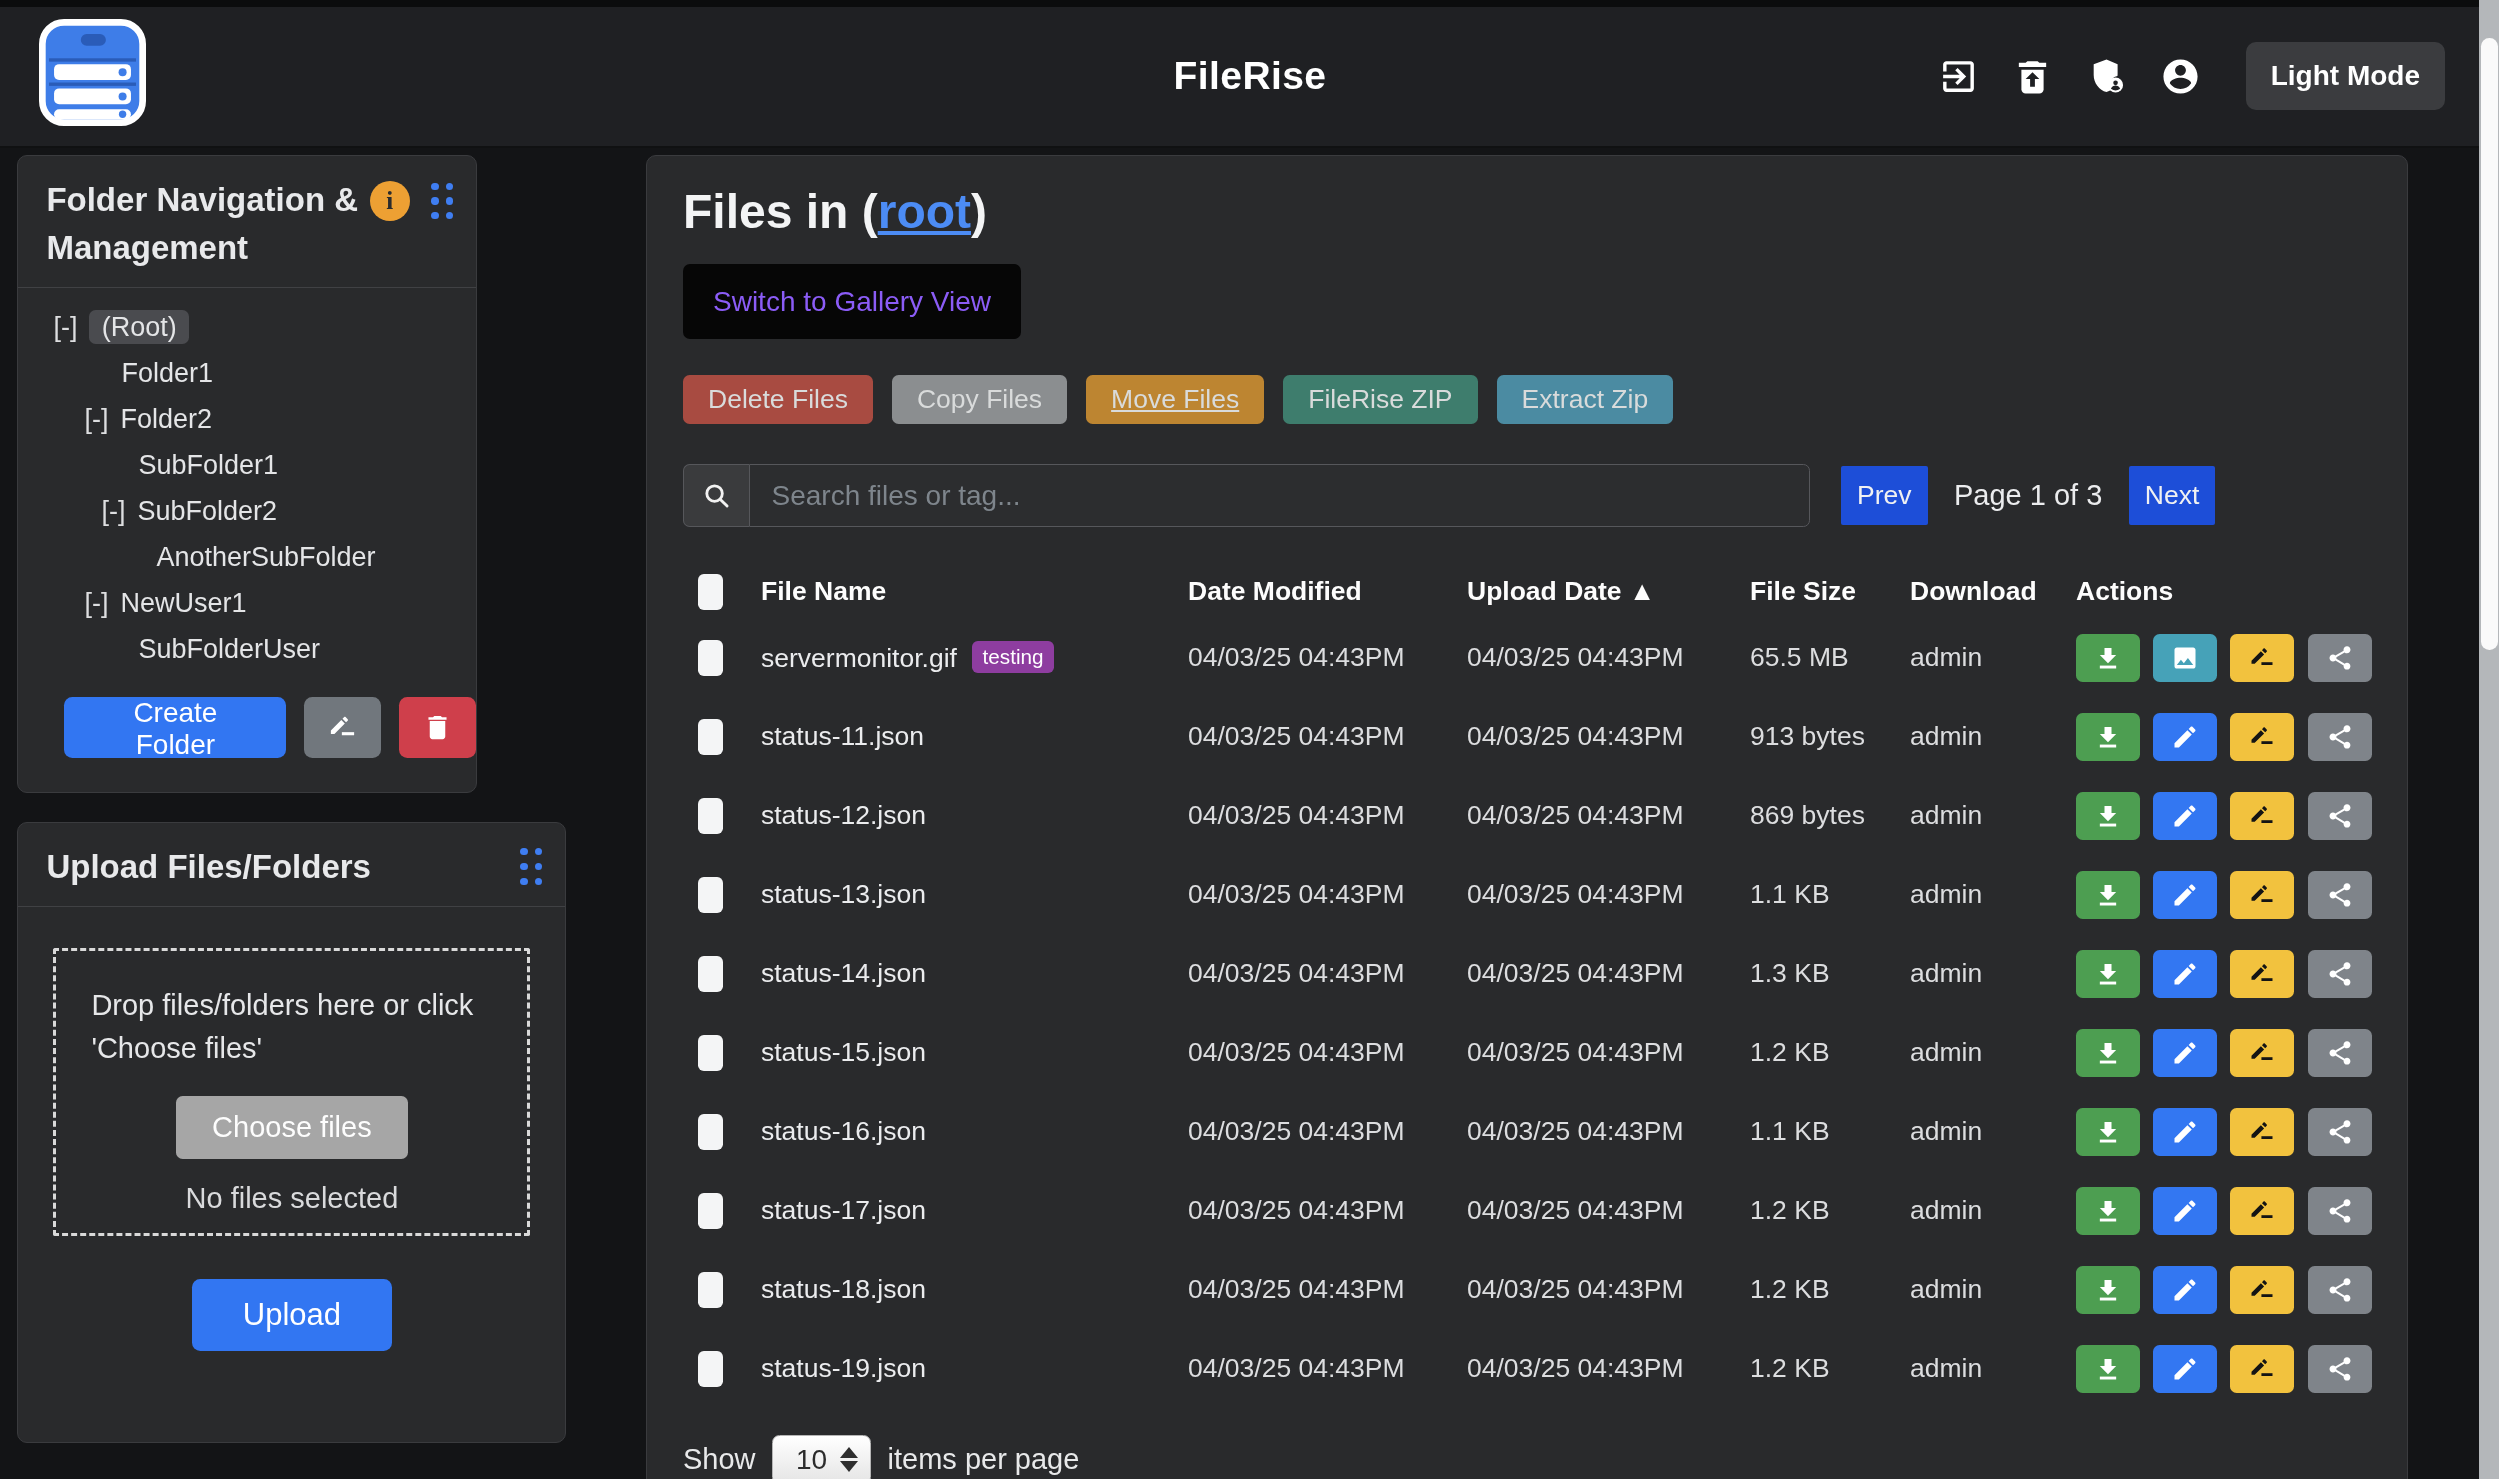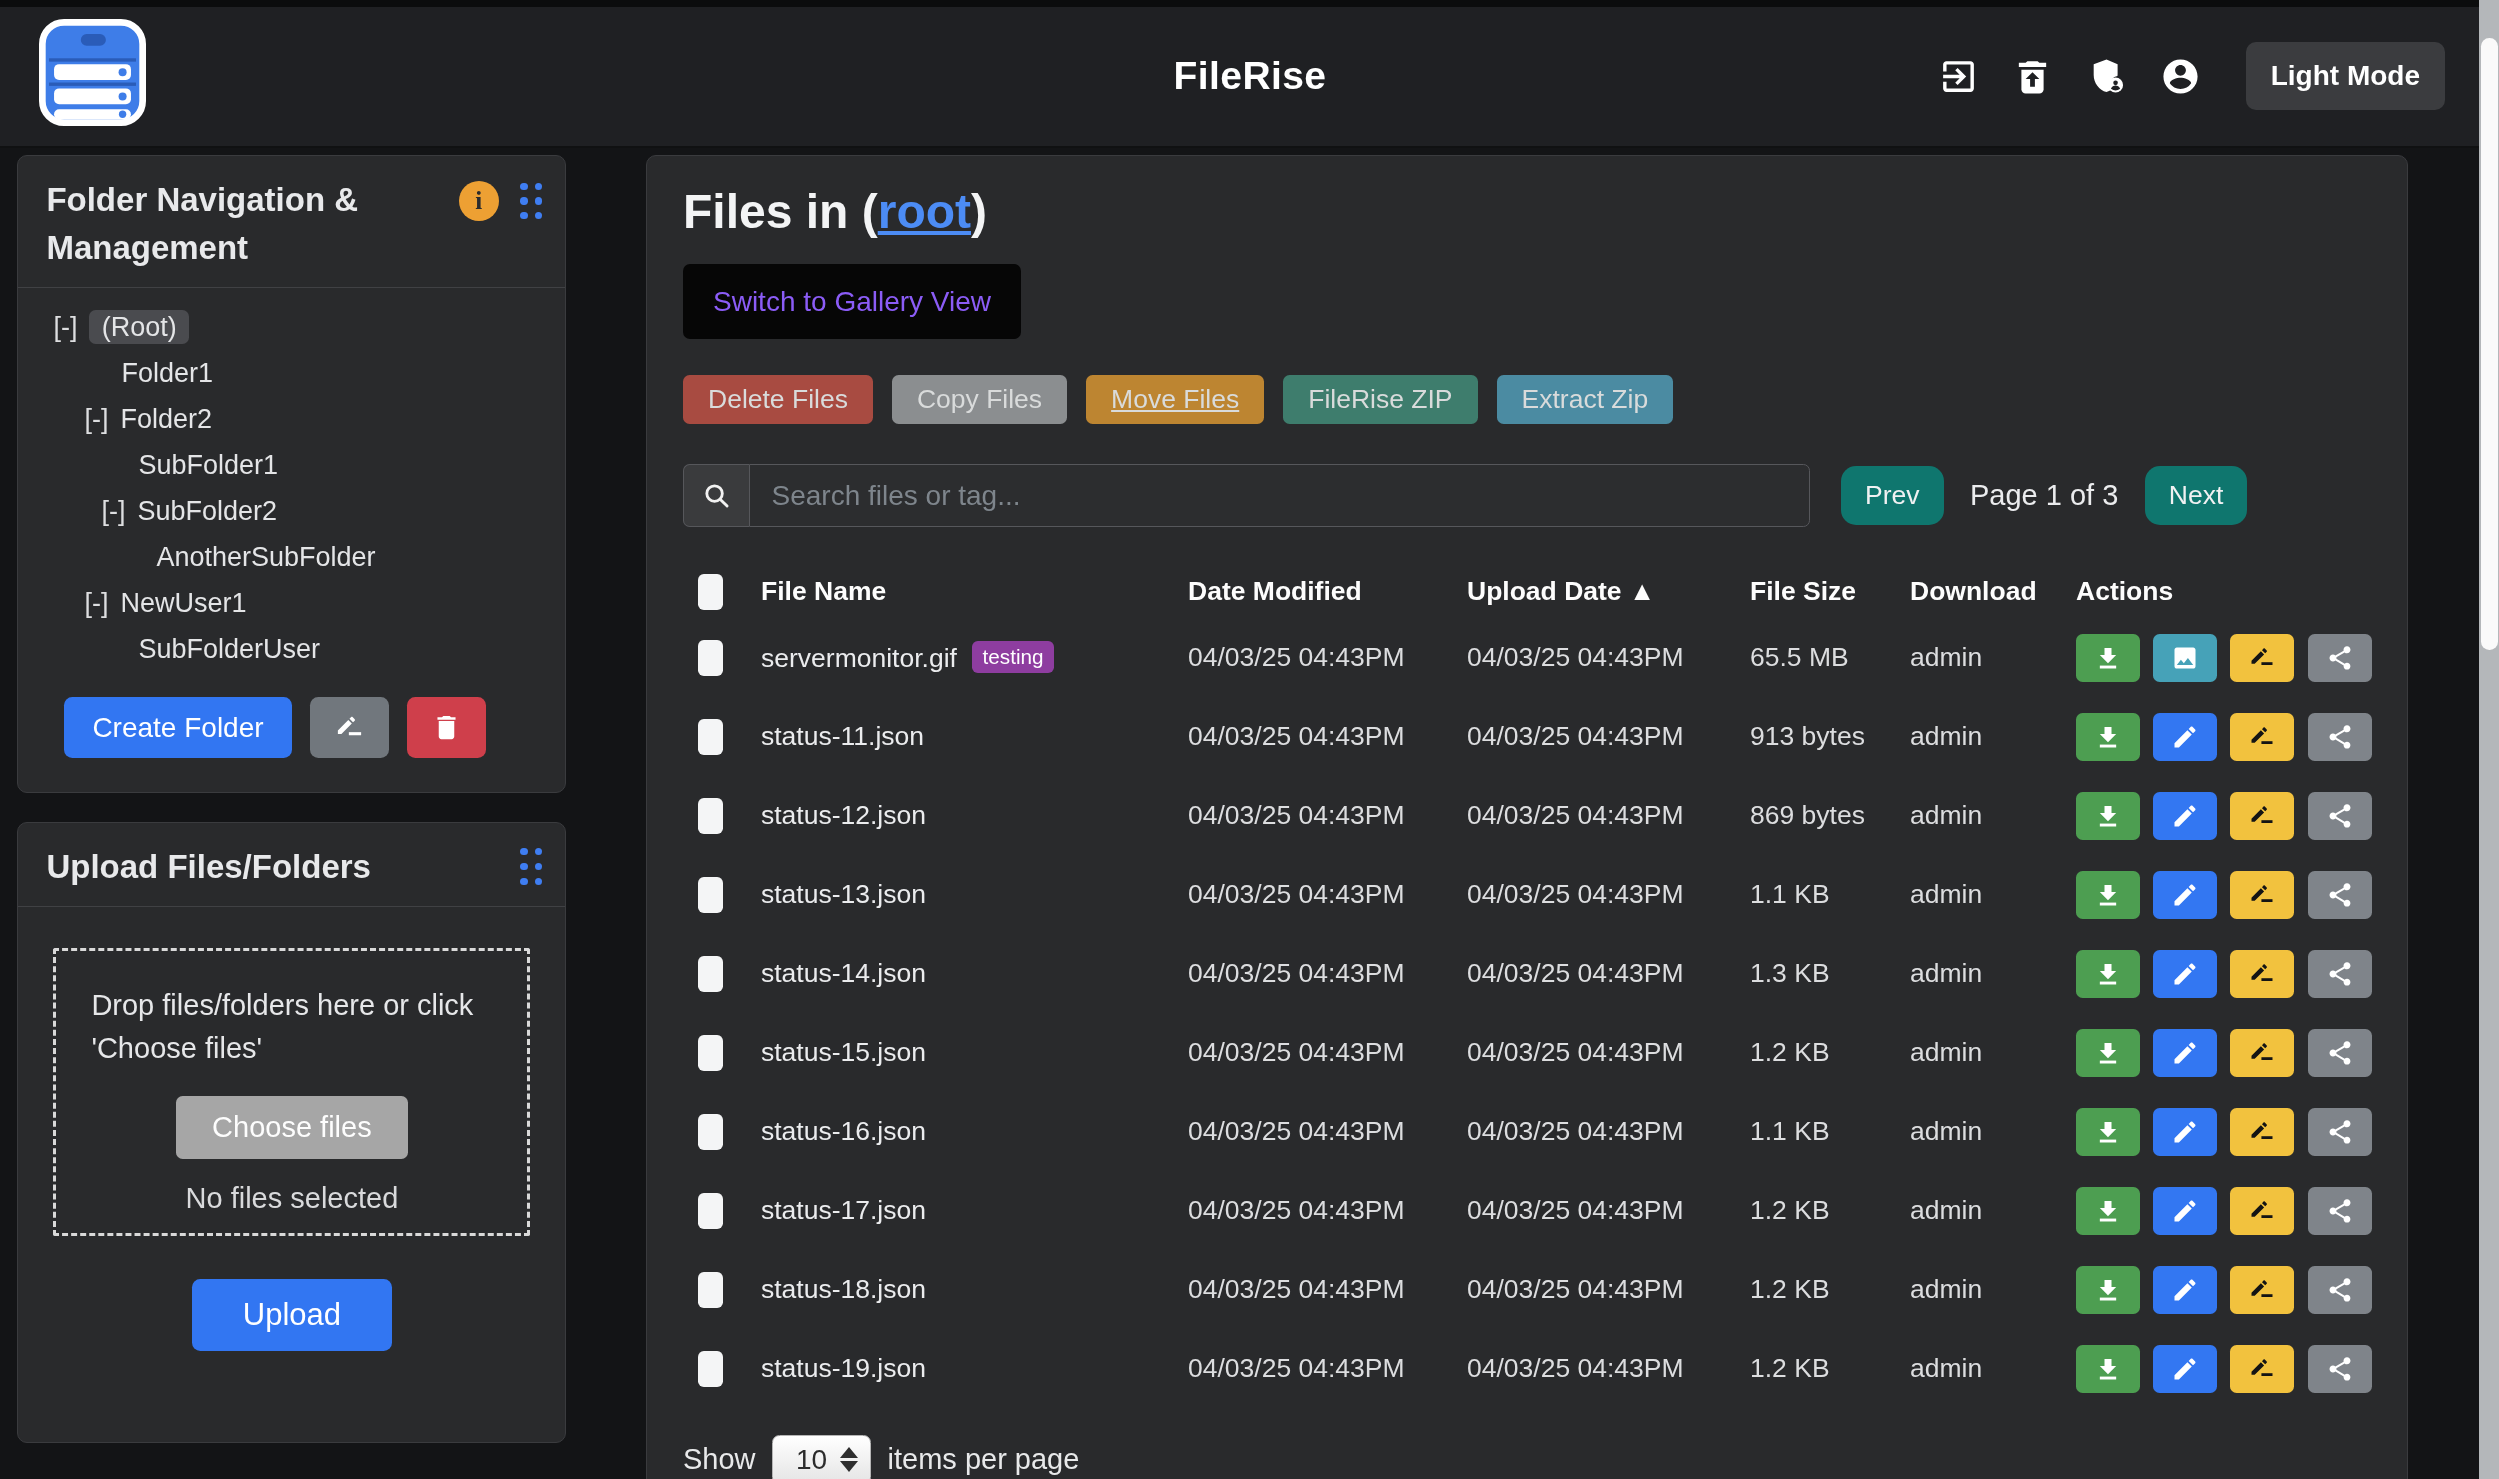--- a/index.html
+++ b/index.html
@@ -27,21 +27,21 @@
   }
   .top-icon-btn { width:41px; height:41px; color:#fff; cursor:pointer; background:none; border:none; padding:0; }
   .top-icon-btn svg { width:100%; height:100%; }
   .light-mode-btn {
     margin-left:11.6px; background:#3b3c3f; color:#fff; border:none; border-radius:10px;
     font-size:28px; font-weight:bold; padding:18px 25px;
     font-family:inherit; cursor:pointer;
   }
   
   .panel { background:#292a2c; border:1.7px solid #3a3b3e; border-radius:10px; position:absolute; }
-  .folder-panel { left:17.4px; top:155px; width:549px; height:638px; }
+  .folder-panel { left:17.4px; top:155px; width:460px; height:638px; }
   .upload-panel { left:17.4px; top:822px; width:549px; height:621px; }
   .panel-header { position:relative; padding:20px 28px 15px 28px; border-bottom:1.7px solid #404144; }
   .panel-title { font-size:33px; font-weight:bold; color:#e8e9eb; line-height:1.45; width:389px; }
   .upload-panel .panel-title { width:auto; }
   .panel-header-icons { position:absolute; right:23px; top:25px; display:flex; align-items:center; gap:21.5px; }
   .info-icon {
     width:40px; height:40px; border-radius:50%; background:#eda033; color:#2a2b2d;
     font-weight:bold; font-size:25px; display:flex; align-items:center; justify-content:center;
     font-family:"Liberation Serif","DejaVu Serif",serif;
   }
@@ -94,22 +94,22 @@
     width:66px; height:63px; background:#3a3b3d; border:1.7px solid #56575b; border-right:none;
     border-radius:6.6px 0 0 6.6px; display:flex; align-items:center; justify-content:center; cursor:pointer;
   }
   .search-icon-box svg { width:31px; height:31px; color:#f2f2f2; }
   .search-input {
     flex:0 0 1061px; height:63px; background:#2c2d2f; border:1.7px solid #56575b; border-radius:0 6.6px 6.6px 0;
     padding:0 21.5px; font-size:28px; color:#dfe0e2; font-family:inherit; outline:none;
   }
   .search-input::placeholder { color:#7e858c; }
   .page-btn {
-    margin-left:31px; background:#0f766e; color:#f0f1f2; border:none; border-radius:15px;
-    font-size:26.5px; padding:14px 24px; font-family:inherit; cursor:pointer;
+    margin-left:31px; background:#1d4ed8; color:#f0f1f2; border:none; border-radius:2px;
+    font-size:26.5px; padding:14px 16px; font-family:inherit; cursor:pointer;
   }
   .page-label { margin:0 26.5px; font-size:29px; color:#ebecee; }
   .page-btn.next { margin-left:0; }
   
   .file-table { margin-top:38px; }
   .t-row { display:grid; grid-template-columns:78px 427px 279px 283px 160px 166px 1fr; align-items:center; }
   .t-head { height:53px; font-weight:bold; font-size:26.5px; color:#fdfdfd; }
   .t-body .t-row { height:79px; font-size:26.5px; color:#dcdddf; }
   .checkbox { width:25px; height:36px; margin-left:15px; background:#f4f5f6; border-radius:5.8px; cursor:pointer; }
   .t-head .checkbox { height:36px; }

